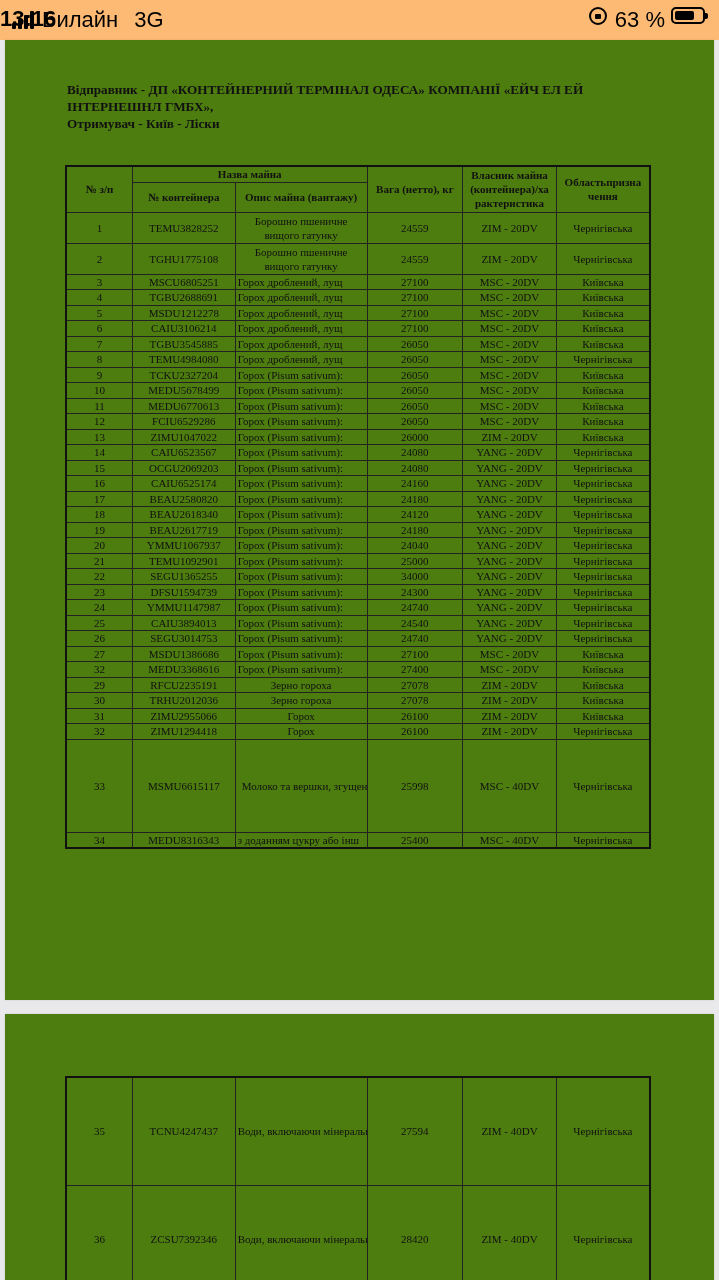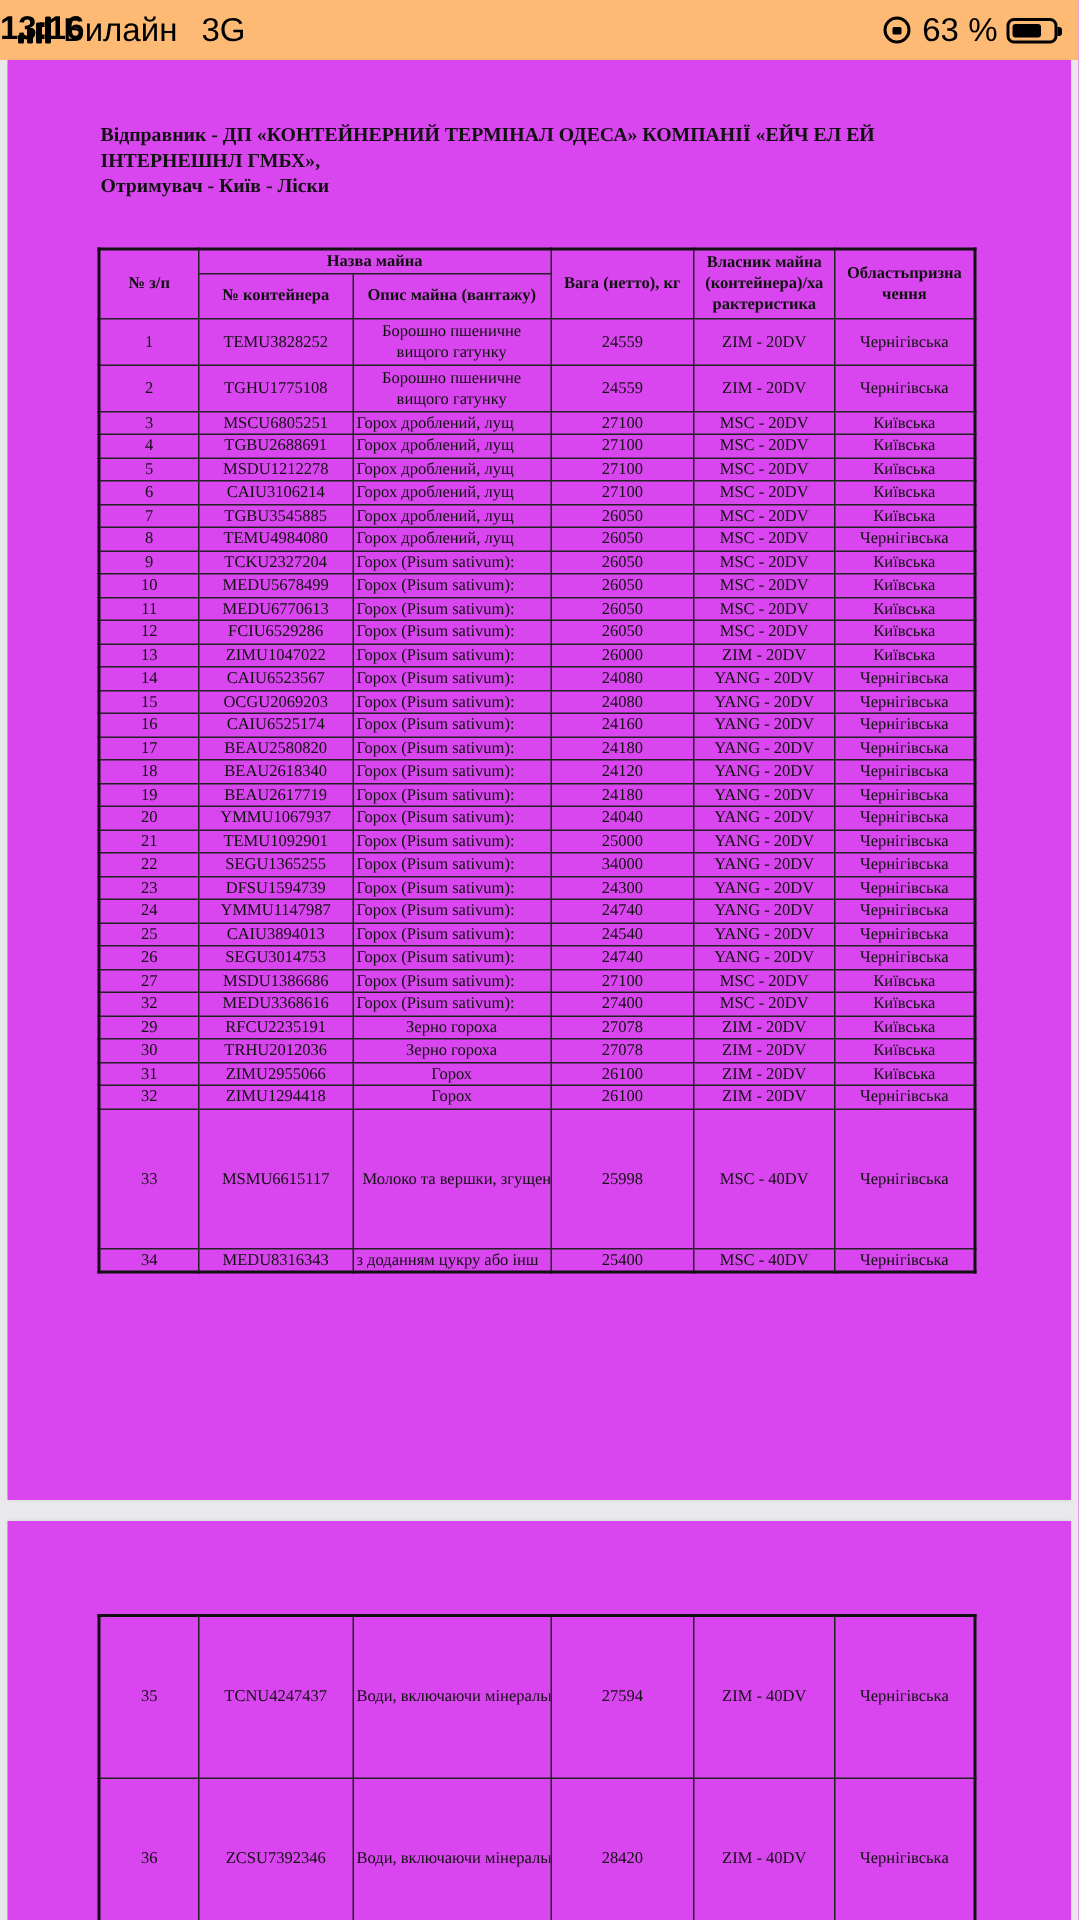--- a/index.html
+++ b/index.html
@@ -3,28 +3,28 @@
 <meta charset="utf-8">
 <style>
   html, body { margin:0; padding:0; }
   body { width:719px; height:1280px; overflow:hidden; background:#e9e9eb; position:relative; font-family:"Liberation Serif", serif; }
   .statusbar { position:absolute; left:0; top:0; width:719px; height:40px; background:#fdba74; font-family:"Liberation Sans", sans-serif; color:#000; }
   .sb-left { position:absolute; left:12px; top:7px; display:flex; align-items:center; font-size:22px; }
   .signal { display:flex; align-items:flex-end; gap:2px; margin-right:8px; height:18px; }
   .signal span { display:block; width:4px; background:#000; border-radius:1px; }
   .carrier { margin-right:16px; }
   .sb-time { position:absolute; left:0; right:0; top:6px; text-align:left; font-size:22px; font-weight:bold; }
-  .sb-right { position:absolute; right:14px; top:7px; display:flex; align-items:center; font-size:22px; }
+  .sb-right { position:absolute; right:14px; top:7px; display:flex; align-items:flex-start; font-size:22px; }
   .lock-rot { width:18px; height:18px; border:2px solid #000; border-radius:50%; margin-right:8px; position:relative; box-sizing:border-box; }
   .lock-rot::after { content:""; position:absolute; left:4px; top:5px; width:6px; height:5px; background:#000; border-radius:1px; }
   .battery { margin-left:6px; width:34px; height:17px; border:2px solid #000; border-radius:5px; box-sizing:border-box; position:relative; }
   .battery-fill { position:absolute; left:2px; top:2px; bottom:2px; width:62%; background:#000; border-radius:2px; }
   .battery::after { content:""; position:absolute; right:-5px; top:4px; width:3px; height:6px; background:#000; border-radius:0 2px 2px 0; }
 
-  .page { position:absolute; left:5px; width:709px; background:#d946ef; box-shadow:0 0 2px rgba(0,0,0,0.12); }
+  .page { position:absolute; left:5px; width:709px; background:#4d7c0f; box-shadow:0 0 2px rgba(0,0,0,0.12); }
   .page1 { top:40px; height:960px; }
   .page2 { top:1014px; height:280px; }
 
   .doc-header { position:absolute; left:62px; top:41px; width:580px; font-size:13.2px; font-weight:bold; line-height:17px; color:#111; }
 
   table.cargo { position:absolute; border-collapse:collapse; table-layout:fixed; font-size:11px; color:#111; }
   table.cargo td, table.cargo th { border:1px solid #222; text-align:center; padding:0 2px; line-height:14px; overflow:hidden; white-space:nowrap; }
   table.cargo th { font-weight:bold; font-size:11px; line-height:14px; white-space:normal; }
   .page1 table.cargo { left:60px; top:125px; width:586px; border:2px solid #111; }
   .page2 table.cargo { left:60px; top:62px; width:586px; border:2px solid #111; }

